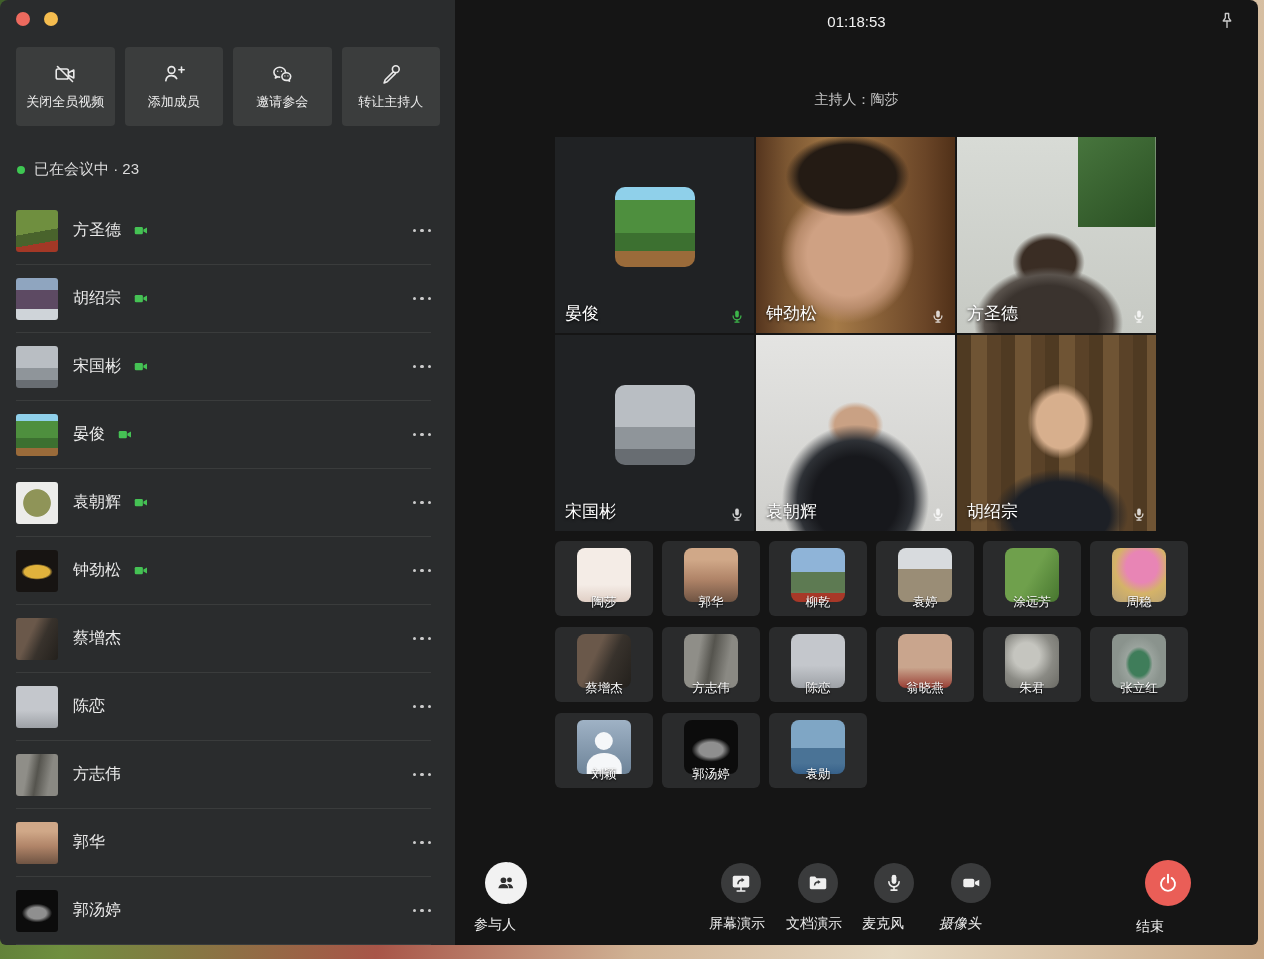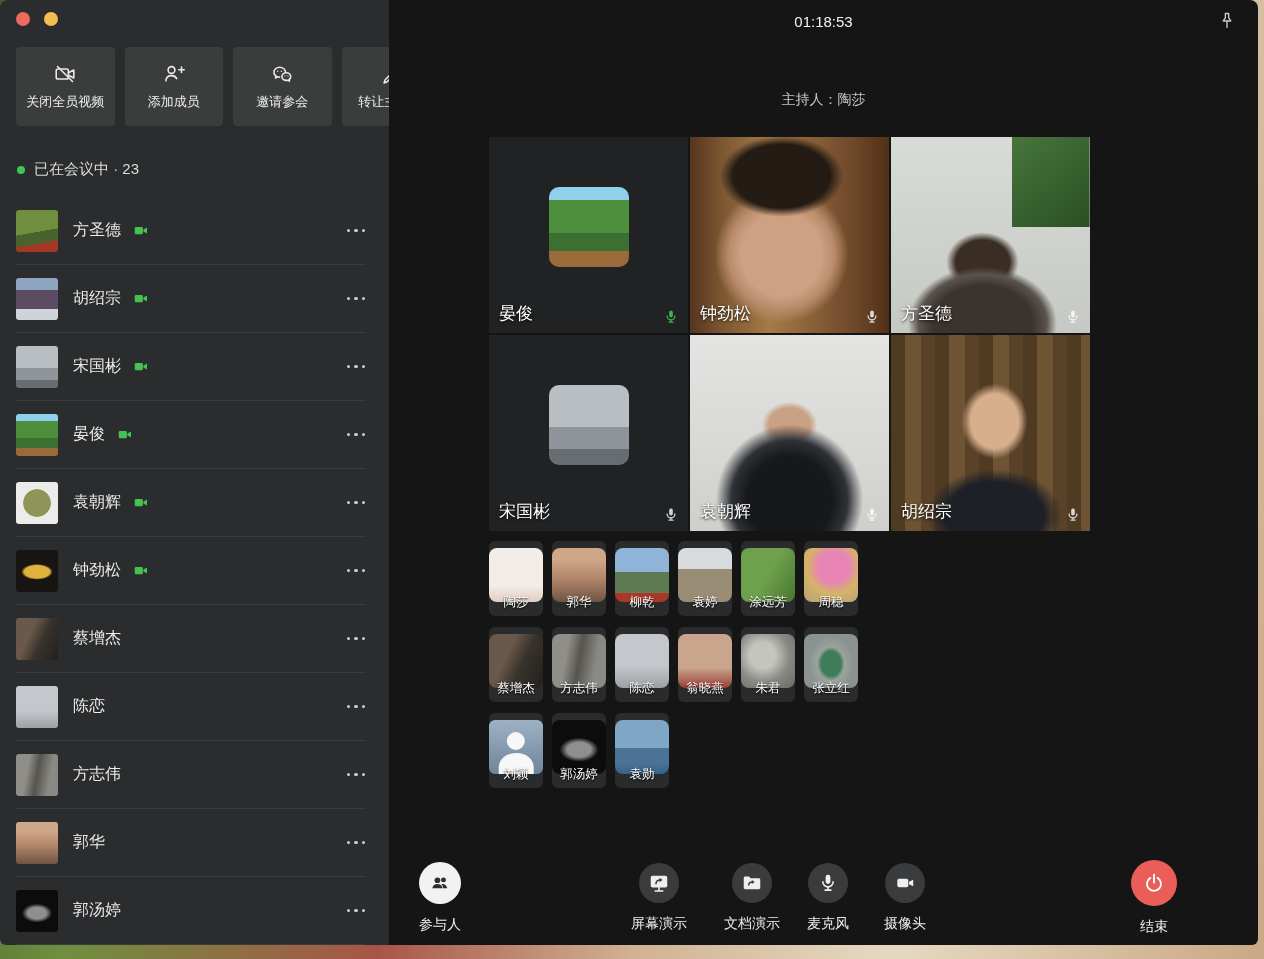--- a/index.html
+++ b/index.html
@@ -4,21 +4,21 @@
 <style>
   * { margin:0; padding:0; box-sizing:border-box; }
   body { font-family:"Liberation Sans","DejaVu Sans",sans-serif; }
   #screen {
     position:relative; width:1264px; height:959px; overflow:hidden;
     background:linear-gradient(100deg,#3f5f2a 0%,#6f8f3f 16%,#a85548 38%,#d0b294 56%,#e6d9c2 74%,#c9a886 100%);
   }
   #window { position:absolute; left:0; top:0; width:1258px; height:945px; border-radius:8px 8px 6px 6px; overflow:hidden; display:flex; }
 
   
-  .sidebar { position:relative; width:389px; height:100%; background:#2a2c2d; flex:none; }
+  .sidebar { position:relative; width:455px; height:100%; background:#2a2c2d; flex:none; }
   .tl { position:absolute; top:12px; width:14px; height:14px; border-radius:50%; }
   .tl.red { left:16px; background:#ed6a5e; }
   .tl.yellow { left:44px; background:#f5bd4f; }
   .btn-grid { position:absolute; left:16px; top:47px; width:424px; display:flex; gap:10px; }
   .sbtn { flex:1; height:79px; background:#3b3d3d; border-radius:4px; display:flex; flex-direction:column;
           align-items:center; justify-content:center; gap:7px; cursor:default; }
   .sbtn svg { width:24px; height:24px; }
   .blabel { font-size:13px; color:#ededed; white-space:nowrap; }
   .status { position:absolute; left:17px; top:160px; display:flex; align-items:center; gap:9px; }
   .sdot { width:8px; height:8px; border-radius:50%; background:#3ec752; }
@@ -43,27 +43,27 @@
   .sgrid { position:absolute; left:100px; top:137px; width:601px; display:grid;
            grid-template-columns:repeat(3,199px); grid-auto-rows:196px; gap:2px; }
   .tile { position:relative; background:#202224; overflow:hidden; }
   .tile-av { position:absolute; left:50%; top:46%; transform:translate(-50%,-50%); width:80px; height:80px; border-radius:10px; }
   .tile-name { position:absolute; left:10px; bottom:8px; font-size:17px; color:#fff; text-shadow:0 1px 3px rgba(0,0,0,.9); }
   .tile-mic { position:absolute; right:8px; bottom:7px; width:18px; height:18px; }
   .tile-mic.white { opacity:.8; }
 
   .thumbs { position:absolute; left:100px; top:541px; width:601px; }
   .trow { display:flex; gap:9px; margin-bottom:11px; }
-  .thumb { position:relative; width:54px; height:75px; background:#2a2b2c; border-radius:6px; flex:none; }
+  .thumb { position:relative; width:98px; height:75px; background:#2a2b2c; border-radius:6px; flex:none; }
   .tav { width:54px; height:54px; border-radius:8px; margin:7px auto 0; }
   .tname { position:absolute; bottom:5px; left:0; width:100%; text-align:center; font-size:12.5px; color:#fff; text-shadow:0 1px 2px #000; }
 
   
-  .tbitem { position:absolute; top:863px; width:64px; text-align:center; }
-  .tb0{left:19px;} .tb1{left:238px;} .tb2{left:331px;} .tb3{left:407px;} .tb4{left:484px;} .tb5{left:733px;}
+  .tbitem { position:absolute; top:863px; width:64px; text-align:left; }
+  .tb0{left:19px;} .tb1{left:254px;} .tb2{left:331px;} .tb3{left:407px;} .tb4{left:484px;font-style:italic;} .tb5{left:681px;}
   .tcircle { width:40px; height:40px; border-radius:50%; background:#3a3b3c; margin:0 auto;
              display:flex; align-items:center; justify-content:center; }
   .tcircle svg { width:22px; height:22px; }
   .tcircle.active { width:42px; height:42px; margin-top:-1px; background:#f2f2f2; }
   .tcircle.danger { width:46px; height:46px; margin-top:-3px; background:#ea5e57; }
   .tcircle.danger svg { width:24px; height:24px; }
   .tlabel { margin-top:12px; font-size:14px; color:#ececec; white-space:nowrap; }
 
   
   .av-fang-shengde { background:linear-gradient(170deg,#6f8f3f 0 52%,#49632c 52% 76%,#a33826 76%); }

